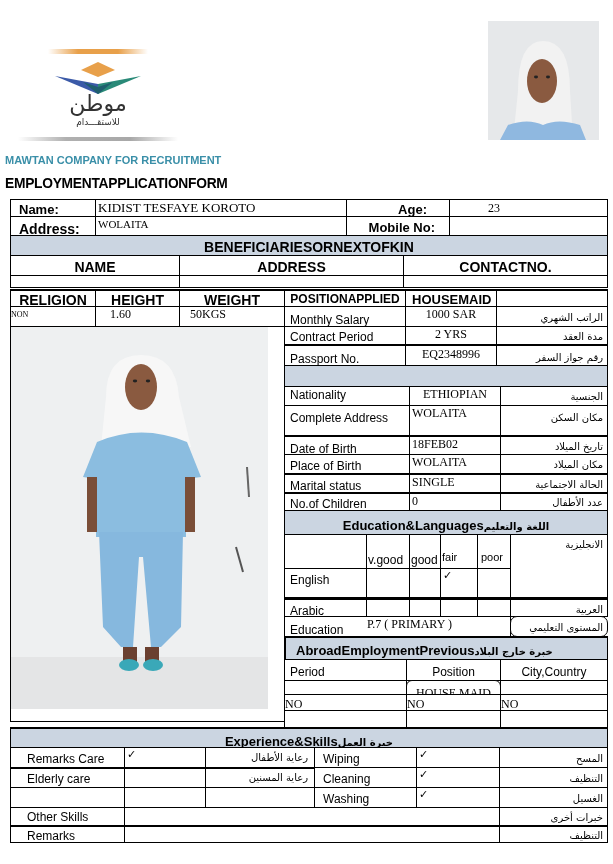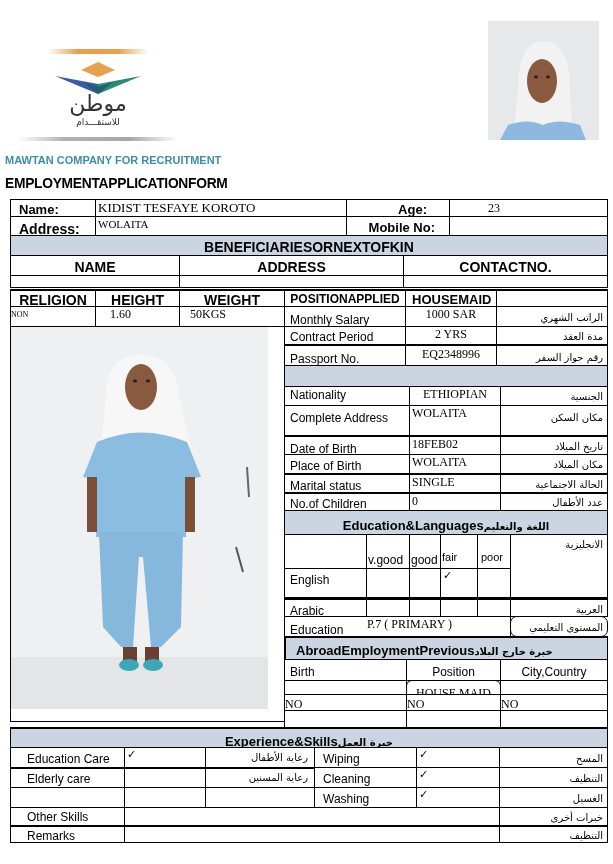--- a/index.html
+++ b/index.html
@@ -182,41 +182,41 @@
 <div class="cell ar" style="left:510px;top:598px;width:98px;height:19px;padding:4px 4px 0 0;border-top-width:2px;">العربية</div>
 
 <div class="cell lbl" style="left:284px;top:616px;width:83px;height:21px;padding:6px 0 0 5px;">Education</div>
 <div class="cell val" style="left:366px;top:616px;width:145px;height:21px;padding-left:1px;border-left:none;">P.7 ( PRIMARY )</div>
 <div class="cell ar" style="left:510px;top:616px;width:98px;height:21px;padding:5px 4px 0 0;border-radius:7px;">المستوى التعليمي</div>
 
 <div class="cell hdr" style="left:284px;top:636px;width:324px;height:24px;padding:3px 0 0 10px;border-width:2px 1px 1px 2px;">
   <span class="lblb" style="font-size:13px;">AbroadEmploymentPrevious</span><span class="ar" style="font-size:10px;font-weight:bold;margin-top:43px;">خبرة خارج البلاد</span>
 </div>
 
-<div class="cell lbl" style="left:284px;top:659px;width:123px;height:22px;padding:5px 0 0 5px;">Birth</div>
+<div class="cell lbl" style="left:284px;top:659px;width:123px;height:22px;padding:5px 0 0 5px;">Period</div>
 <div class="cell lbl ctr" style="left:406px;top:659px;width:95px;height:22px;padding-top:5px;">Position</div>
 <div class="cell lbl ctr" style="left:500px;top:659px;width:108px;height:22px;padding-top:5px;">City,Country</div>
 
 <div class="cell val" style="left:284px;top:680px;width:123px;height:15px;"></div>
 <div class="cell val ctr" style="left:406px;top:680px;width:95px;height:28px;padding-top:6px;line-height:13px;border-radius:6px;">HOUSE MAID</div>
 <div class="cell val" style="left:500px;top:680px;width:108px;height:15px;"></div>
 
 <div class="cell val" style="left:284px;top:694px;width:123px;height:17px;padding-top:2px;">NO</div>
 <div class="cell val" style="left:406px;top:694px;width:95px;height:17px;padding-top:2px;">NO</div>
 <div class="cell val" style="left:500px;top:694px;width:108px;height:17px;padding-top:2px;">NO</div>
 
 <div class="cell val" style="left:284px;top:710px;width:123px;height:18px;"></div>
 <div class="cell val" style="left:406px;top:710px;width:95px;height:18px;"></div>
 <div class="cell val" style="left:500px;top:710px;width:108px;height:18px;"></div>
 
 <div class="cell hdr ctr" style="left:10px;top:727px;width:598px;height:21px;padding-top:3px;border-top-width:2px;">
   <span class="lblb" style="font-size:13px;">Experience&amp;Skills</span><span class="ar" style="font-size:10px;font-weight:bold;">خبرة العمل</span>
 </div>
 
-<div class="cell lbl" style="left:10px;top:747px;width:115px;height:21px;padding:4px 0 0 16px;">Education Care</div>
+<div class="cell lbl" style="left:10px;top:747px;width:115px;height:21px;padding:4px 0 0 16px;">Remarks Care</div>
 <div class="cell chk" style="left:124px;top:747px;width:82px;height:21px;padding-left:2px;">✓</div>
 <div class="cell ar" style="left:205px;top:747px;width:110px;height:21px;padding:4px 6px 0 0;">رعاية الأطفال</div>
 <div class="cell lbl" style="left:314px;top:747px;width:103px;height:21px;padding:4px 0 0 8px;">Wiping</div>
 <div class="cell chk" style="left:416px;top:747px;width:84px;height:21px;padding-left:2px;">✓</div>
 <div class="cell ar" style="left:499px;top:747px;width:109px;height:21px;padding:5px 4px 0 0;">المسح</div>
 
 <div class="cell lbl" style="left:10px;top:767px;width:115px;height:21px;padding:3px 0 0 16px;border-top-width:2px;">Elderly care</div>
 <div class="cell chk" style="left:124px;top:767px;width:82px;height:21px;border-top-width:2px;"></div>
 <div class="cell ar" style="left:205px;top:767px;width:110px;height:21px;padding:3px 6px 0 0;border-top-width:2px;">رعاية المسنين</div>
 <div class="cell lbl" style="left:314px;top:767px;width:103px;height:21px;padding:4px 0 0 8px;">Cleaning</div>

